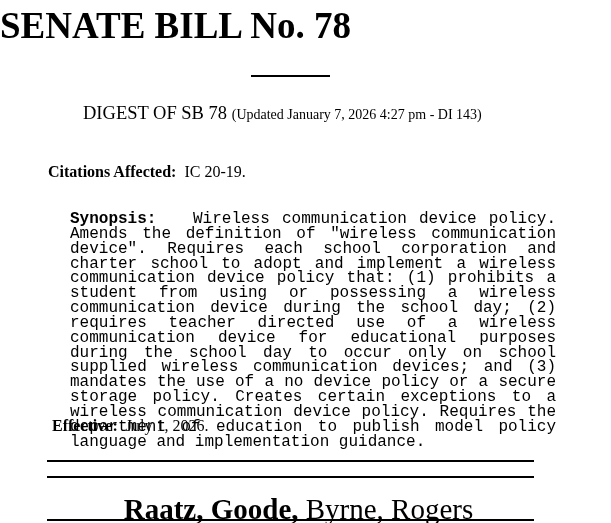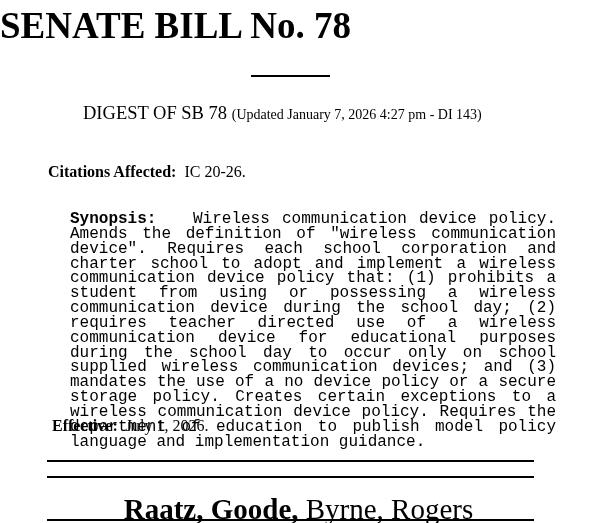--- a/index.html
+++ b/index.html
@@ -106,21 +106,21 @@
 </style>
 </head>
 <body>
 
 <h1 class="title">SENATE BILL No. 78</h1>
 
 <div class="short-rule"></div>
 
 <p class="digest"><span>DIGEST OF SB 78</span> <span class="updated">(Updated January 7, 2026 4:27 pm - DI 143)</span></p>
 
-<p class="citations"><span class="label">Citations Affected:</span>&nbsp; <span>IC 20-26.</span></p>
+<p class="citations"><span class="label">Citations Affected:</span>&nbsp; <span>IC 20-19.</span></p>
 
 <p class="synopsis"><span class="label">Synopsis:</span>&nbsp;&nbsp; <span>Wireless communication device policy. Amends the definition of "wireless communication device". Requires each school corporation and charter school to adopt and implement a wireless communication device policy that: (1) prohibits a student from using or possessing a wireless communication device during the school day; (2) requires teacher directed use of a wireless communication device for educational purposes during the school day to occur only on school supplied wireless communication devices; and (3) mandates the use of a no device policy or a secure storage policy. Creates certain exceptions to a wireless communication device policy. Requires the department of education to publish model policy language and implementation guidance.</span></p>
 
 <p class="effective"><span class="label">Effective:</span>&nbsp; <span>July 1, 2026.</span></p>
 
 <div class="rule rule-1"></div>
 <div class="rule rule-2"></div>
 
 <p class="authors"><span class="primary">Raatz, Goode,</span> <span>Byrne, Rogers</span></p>
 

